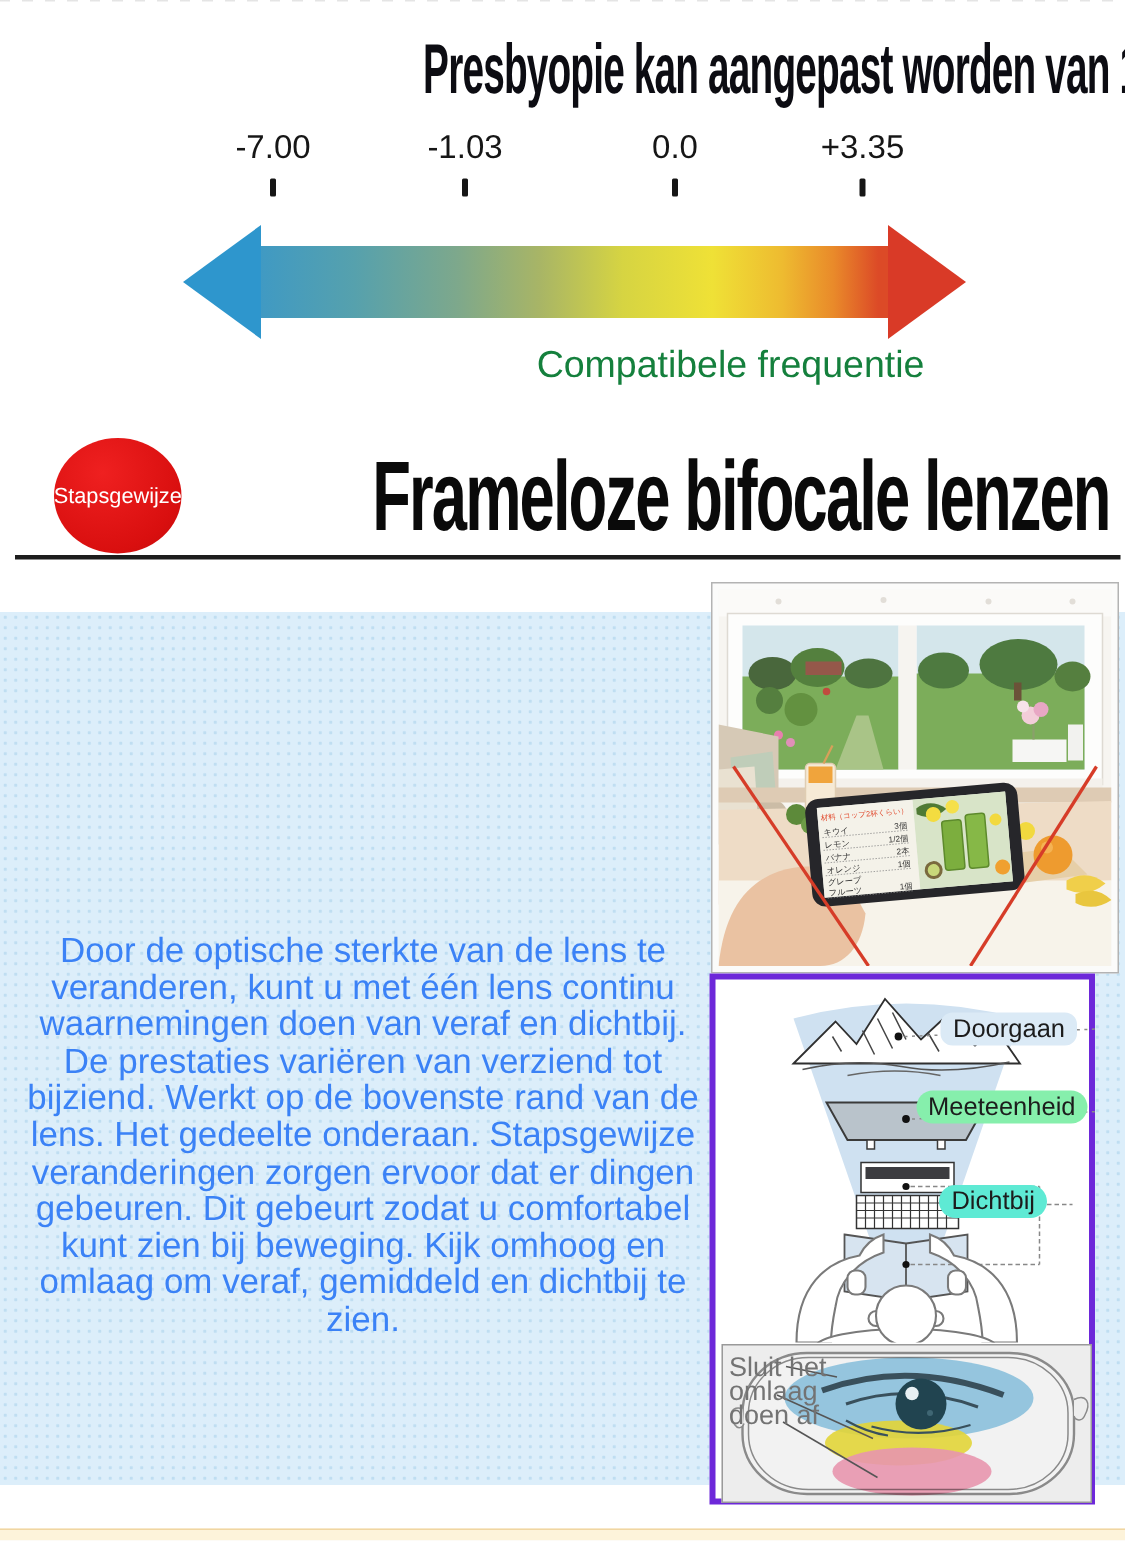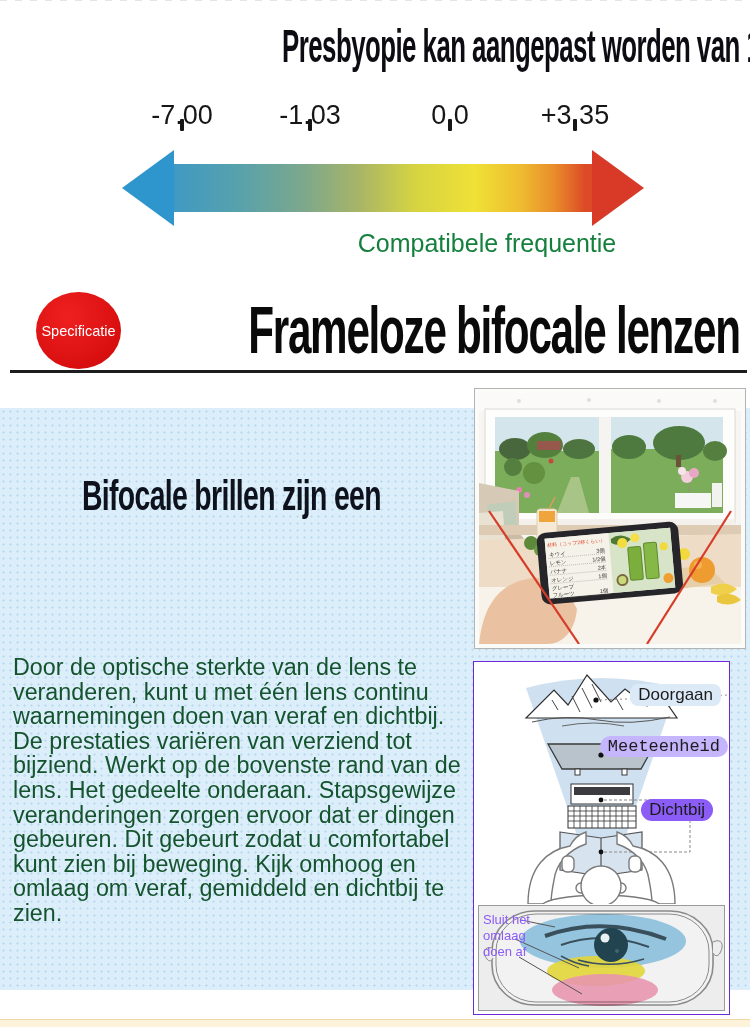--- a/index.html
+++ b/index.html
@@ -10,21 +10,21 @@
   
   #top-line{top:0;left:0;width:750px;height:1px;
     background:repeating-linear-gradient(90deg,#d9d9d9 0 7px,transparent 7px 15px);opacity:.7;}
 
   
   #main-title{top:18px;left:0;width:750px;text-align:center;}
   #main-title span{display:inline-block;font-weight:bold;font-size:47px;letter-spacing:-1px;
     transform:scaleX(.55);transform-origin:50% 50%;white-space:nowrap;color:#0c0c12;}
 
   
-  .tick-label{top:100px;font-size:27px;color:#161616;transform:translateX(-50%);}
+  .tick-label{top:85px;font-size:22px;color:#161616;transform:translateX(-50%);}
   .tick-mark{top:119px;width:4px;height:12px;background:#161616;border-radius:1px;transform:translateX(-50%);}
   #arrow-shaft{top:164px;left:168px;width:426px;height:48px;
     background:linear-gradient(90deg,#3e99c5 0%,#56a1ad 16%,#7da88c 32%,#a8b566 45%,#d6d442 58%,#efe136 72%,#eebb30 83%,#e98a2a 91%,#dc4a27 98%);}
   #arrow-head-left{top:150px;left:122px;width:0;height:0;
     border-top:38px solid transparent;border-bottom:38px solid transparent;border-right:52px solid #2e96cd;}
   #arrow-head-right{top:150px;left:592px;width:0;height:0;
     border-top:38px solid transparent;border-bottom:38px solid transparent;border-left:52px solid #d93a27;}
   #scale-caption{top:229px;left:337px;width:300px;text-align:center;font-size:25px;color:#15803d;}
 
   
@@ -37,38 +37,38 @@
   #divider{top:370px;left:10px;width:737px;height:3px;background:#1d1d1d;}
 
   
   #blue-band{top:408px;left:0;width:750px;height:582px;background-color:#dceefa;
     background-image:radial-gradient(rgba(168,209,234,.55) 1px,transparent 1.3px);background-size:7px 7px;}
 
   #intro-heading{top:472px;left:5px;width:420px;text-align:center;color:#0d121c;}
   #intro-heading .hl{display:block;line-height:46px;}
   #intro-heading .hl span{display:inline-block;font-weight:bold;font-size:43px;letter-spacing:-1px;
     transform:scaleX(.66);transform-origin:50% 50%;white-space:nowrap;}
-  #body-paragraph{top:655px;left:13px;width:458px;font-size:23.3px;line-height:24.6px;color:#14532d;}
+  #body-paragraph{top:621px;left:13px;width:458px;font-size:23.3px;line-height:24.6px;color:#3b82f6;text-align:center;}
 
   
   #photo-frame{top:388px;left:474px;width:272px;height:261px;background:#fbfbfa;
     border:1px solid #b3b3b3;box-sizing:border-box;padding:4px;}
   #photo-frame svg{display:block;}
 
   
   #diagram-panel{top:649px;left:473px;width:257px;height:354px;background:#fff;
-    border:1px solid #6d28d9;box-sizing:border-box;margin-top:12px;}
+    border:4px solid #6d28d9;box-sizing:border-box;}
   .dg-label{position:absolute;font-size:17px;color:#1c1c1c;padding:1px 8px;white-space:nowrap;}
   #label-doorgaan{top:22px;right:8px;background:#dbeaf6;border-radius:8px;}
-  #label-meeteenheid{top:74px;right:1px;background:#c4b5fd;border-radius:11px;font-family:Liberation Mono, monospace;}
-  #label-dichtbij{top:137px;right:16px;background:#8b5cf6;border-radius:11px;}
+  #label-meeteenheid{top:74px;right:1px;background:#86efac;border-radius:11px;}
+  #label-dichtbij{top:137px;right:28px;background:#5eead4;border-radius:11px;}
 
   #eye-box{position:absolute;left:4px;top:243px;width:247px;height:106px;background:#ededed;
     border:1px solid #9a9a9a;box-sizing:border-box;}
-  #lens-note{position:absolute;left:4px;top:6px;font-size:13px;line-height:16px;color:#8b5cf6;}
+  #lens-note{position:absolute;left:4px;top:6px;font-size:18px;line-height:16px;color:#737373;}
   #lens-note span{display:block;}
 
   
   #footer-bar{top:1019px;left:0;width:750px;height:8px;background:#fdf3da;border-top:1px solid #f0d6a2;}
 </style>
 </head>
 <body>
 
 <div id="page">
 
@@ -87,31 +87,30 @@
   <div class="abs tick-mark" style="left:450px"></div>
   <div class="abs tick-mark" style="left:575px"></div>
 
   <div id="arrow-shaft" class="abs"></div>
   <div id="arrow-head-left" class="abs"></div>
   <div id="arrow-head-right" class="abs"></div>
 
   <div id="scale-caption" class="abs">Compatibele frequentie</div>
 
   <div id="spec-badge" class="abs">
-    <span>Specificatie</span>
+    <span>Stapsgewijze</span>
   </div>
   <div id="section-title" class="abs">
     <span>Frameloze bifocale lenzen</span>
   </div>
   <div id="divider" class="abs"></div>
 
   <div id="blue-band" class="abs"></div>
 
   <div id="intro-heading" class="abs">
-    <div class="hl"><span>Bifocale brillen zijn een</span></div>
   </div>
 
   <div id="body-paragraph" class="abs">Door de optische sterkte van de lens te veranderen, kunt u met één lens continu waarnemingen doen van veraf en dichtbij. De prestaties variëren van verziend tot bijziend. Werkt op de bovenste rand van de lens. Het gedeelte onderaan. Stapsgewijze veranderingen zorgen ervoor dat er dingen gebeuren. Dit gebeurt zodat u comfortabel kunt zien bij beweging. Kijk omhoog en omlaag om veraf, gemiddeld en dichtbij te zien.</div>
 
   <div id="photo-frame" class="abs">
     <svg width="262" height="251" viewBox="0 0 262 251">
       <rect x="0" y="0" width="262" height="251" fill="#f7f5f1"></rect>
       <g>
         <rect x="0" y="0" width="262" height="18" fill="#fbfaf8"></rect>
         <circle cx="40" cy="8" r="2" fill="#e2ded8"></circle>

